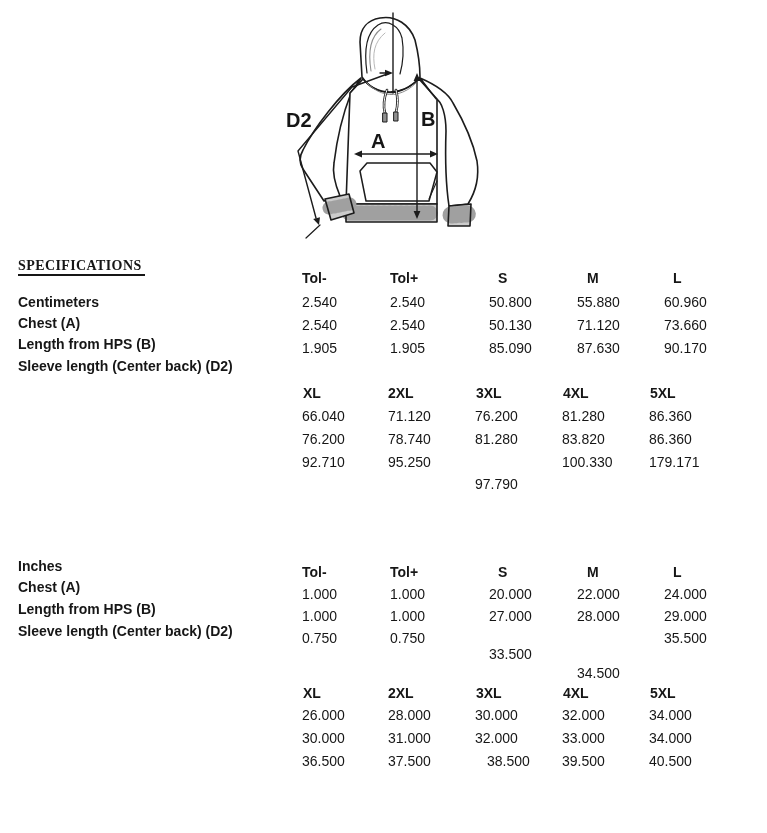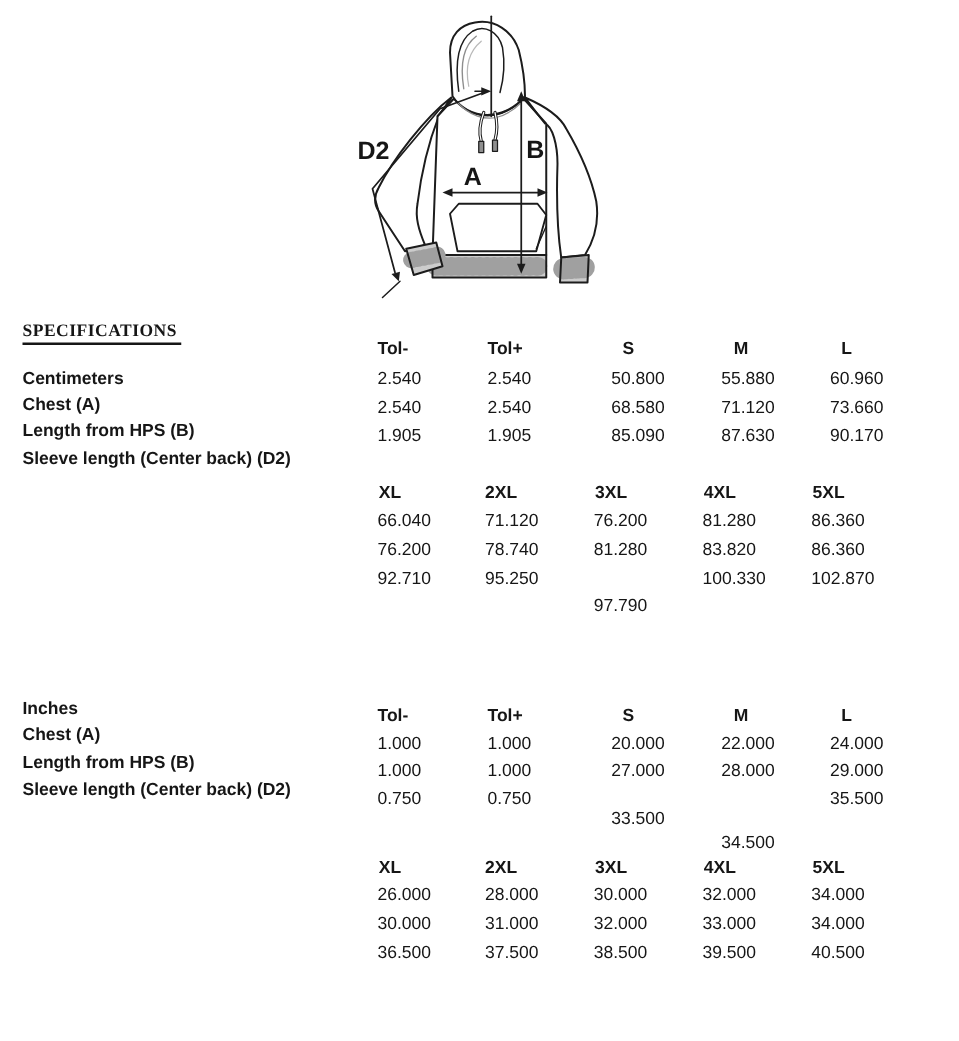--- a/index.html
+++ b/index.html
@@ -120,21 +120,21 @@
     <span class="cell hdr" style="left: 498px; top: 271px;">S</span>
     <span class="cell hdr" style="left: 587px; top: 271px;">M</span>
     <span class="cell hdr" style="left: 673px; top: 271px;">L</span>
     <span class="cell" style="left: 302px; top: 295px;">2.540</span>
     <span class="cell" style="left: 390px; top: 295px;">2.540</span>
     <span class="cell" style="left: 489px; top: 295px;">50.800</span>
     <span class="cell" style="left: 577px; top: 295px;">55.880</span>
     <span class="cell" style="left: 664px; top: 295px;">60.960</span>
     <span class="cell" style="left: 302px; top: 318px;">2.540</span>
     <span class="cell" style="left: 390px; top: 318px;">2.540</span>
-    <span class="cell" style="left: 489px; top: 318px;">68.580</span>
+    <span class="cell" style="left: 489px; top: 318px;">50.130</span>
     <span class="cell" style="left: 577px; top: 318px;">71.120</span>
     <span class="cell" style="left: 664px; top: 318px;">73.660</span>
     <span class="cell" style="left: 302px; top: 341px;">1.905</span>
     <span class="cell" style="left: 390px; top: 341px;">1.905</span>
     <span class="cell" style="left: 489px; top: 341px;">85.090</span>
     <span class="cell" style="left: 577px; top: 341px;">87.630</span>
     <span class="cell" style="left: 664px; top: 341px;">90.170</span>
     <span class="cell hdr" style="left: 303px; top: 386px;">XL</span>
     <span class="cell hdr" style="left: 388px; top: 386px;">2XL</span>
     <span class="cell hdr" style="left: 476px; top: 386px;">3XL</span>
@@ -147,21 +147,21 @@
     <span class="cell" style="left: 649px; top: 409px;">86.360</span>
     <span class="cell" style="left: 302px; top: 432px;">76.200</span>
     <span class="cell" style="left: 388px; top: 432px;">78.740</span>
     <span class="cell" style="left: 475px; top: 432px;">81.280</span>
     <span class="cell" style="left: 562px; top: 432px;">83.820</span>
     <span class="cell" style="left: 649px; top: 432px;">86.360</span>
     <span class="cell" style="left: 302px; top: 455px;">92.710</span>
     <span class="cell" style="left: 388px; top: 455px;">95.250</span>
     <span class="cell" style="left: 475px; top: 455px; margin-top: 22px;">97.790</span>
     <span class="cell" style="left: 562px; top: 455px;">100.330</span>
-    <span class="cell" style="left: 649px; top: 455px;">102.870</span>
+    <span class="cell" style="left: 649px; top: 455px;">179.171</span>
     <span class="cell hdr" style="left: 302px; top: 565px;">Tol-</span>
     <span class="cell hdr" style="left: 390px; top: 565px;">Tol+</span>
     <span class="cell hdr" style="left: 498px; top: 565px;">S</span>
     <span class="cell hdr" style="left: 587px; top: 565px;">M</span>
     <span class="cell hdr" style="left: 673px; top: 565px;">L</span>
     <span class="cell" style="left: 302px; top: 587px;">1.000</span>
     <span class="cell" style="left: 390px; top: 587px;">1.000</span>
     <span class="cell" style="left: 489px; top: 587px;">20.000</span>
     <span class="cell" style="left: 577px; top: 587px;">22.000</span>
     <span class="cell" style="left: 664px; top: 587px;">24.000</span>
@@ -185,16 +185,16 @@
     <span class="cell" style="left: 475px; top: 708px;">30.000</span>
     <span class="cell" style="left: 562px; top: 708px;">32.000</span>
     <span class="cell" style="left: 649px; top: 708px;">34.000</span>
     <span class="cell" style="left: 302px; top: 731px;">30.000</span>
     <span class="cell" style="left: 388px; top: 731px;">31.000</span>
     <span class="cell" style="left: 475px; top: 731px;">32.000</span>
     <span class="cell" style="left: 562px; top: 731px;">33.000</span>
     <span class="cell" style="left: 649px; top: 731px;">34.000</span>
     <span class="cell" style="left: 302px; top: 754px;">36.500</span>
     <span class="cell" style="left: 388px; top: 754px;">37.500</span>
-    <span class="cell" style="left: 475px; top: 754px;">38.500</span>
+    <span class="cell" style="left: 487px; top: 754px;">38.500</span>
     <span class="cell" style="left: 562px; top: 754px;">39.500</span>
     <span class="cell" style="left: 649px; top: 754px;">40.500</span>
   </div>
 
 </body></html>

